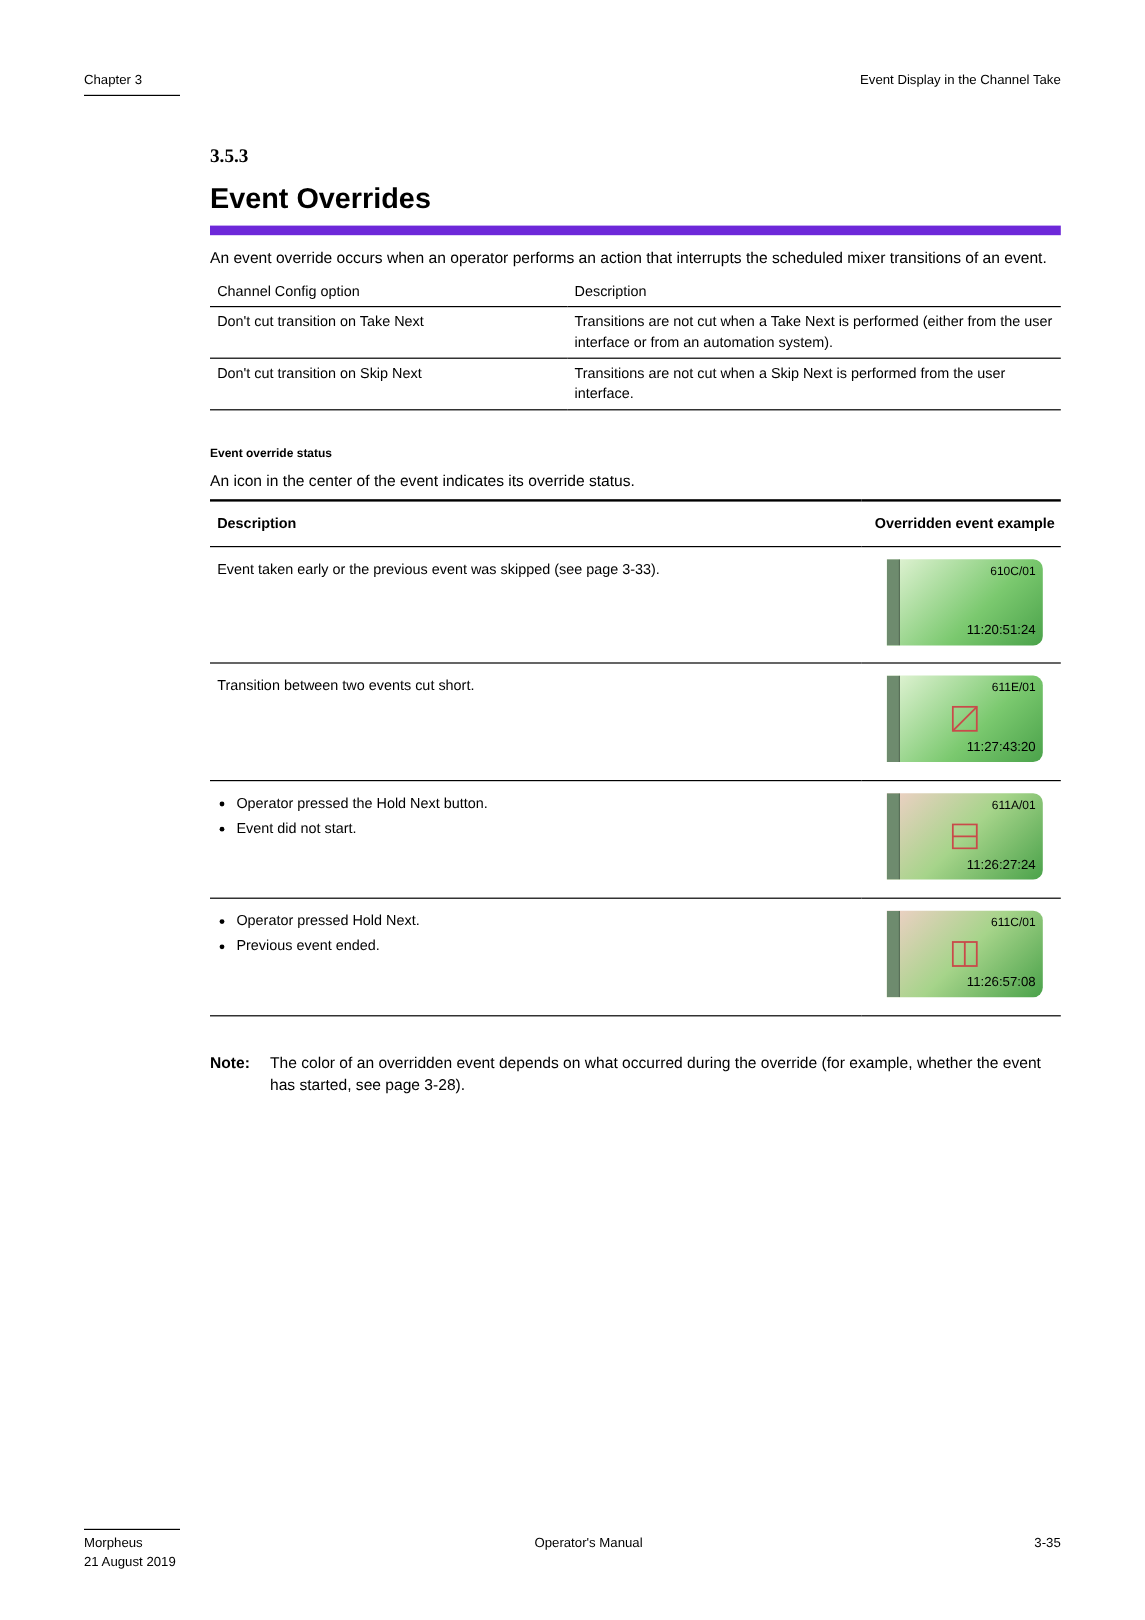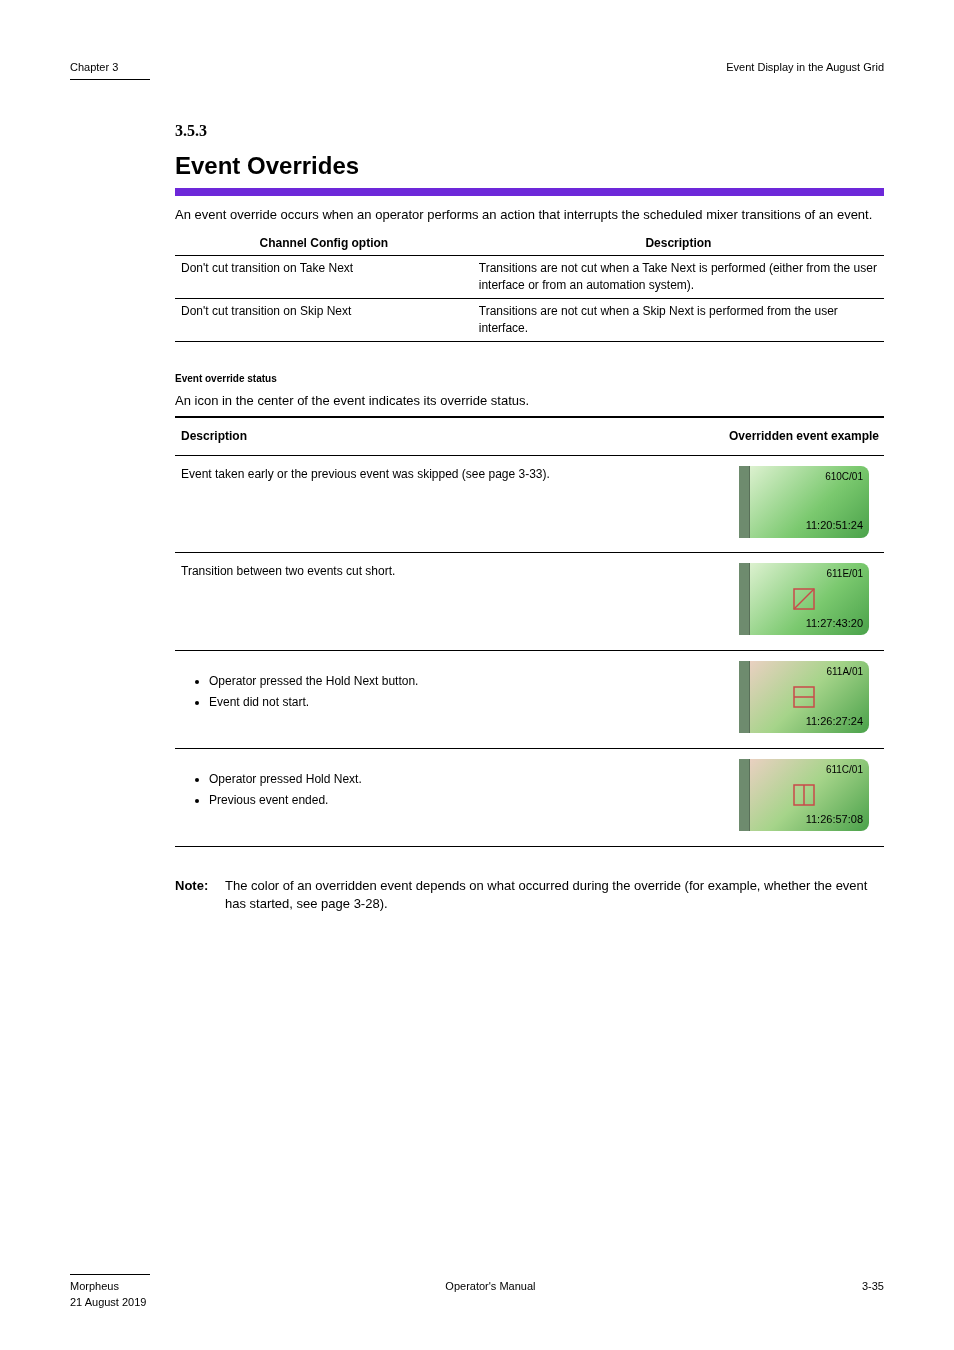--- a/index.html
+++ b/index.html
@@ -58,23 +58,23 @@
   }
 
   p { margin: 6px 0; }
 
   table.opt-table {
     width: 100%;
     border-collapse: collapse;
     margin-top: 4px;
   }
   table.opt-table th {
-    text-align: center;
+    text-align: left;
     font-size: 12px;
-    font-weight: bold;
+    font-weight: normal;
     padding: 4px 6px;
     border-bottom: 1px solid #000;
     vertical-align: top;
   }
   table.opt-table td {
     font-size: 12px;
     padding: 4px 6px;
     border-bottom: 1px solid #000;
     vertical-align: top;
   }
@@ -96,21 +96,21 @@
   table.event-table .top-border td {
     border-top: 2px solid #000;
   }
   table.event-table td.icon-cell {
     width: 160px;
     text-align: center;
     padding-right: 0;
   }
 
   ul.tight {
-    margin: 12px;
+    margin: 0;
     padding-left: 16px;
   }
   ul.tight li { margin: 0 0 4px 0; list-style: disc; }
 
   
   .chip {
     display: inline-block;
     width: 130px;
     height: 72px;
     border-radius: 0 8px 8px 0;
@@ -179,21 +179,21 @@
     justify-content: space-between;
   }
 </style>
 </head>
 <body>
 
 <div class="page">
 
   <div class="header-row">
     <span class="left">Chapter 3</span>
-    <span class="right">Event Display in the August Grid</span>
+    <span class="right">Event Display in the Channel Take</span>
   </div>
   <hr class="hr-line">
 
   <div class="content">
 
     <h2 class="section-number">3.5.3</h2>
     <h2 class="section-title">Event Overrides</h2>
 
     <p>An event override occurs when an operator performs an action that interrupts the scheduled mixer transitions of an event.</p>
 

